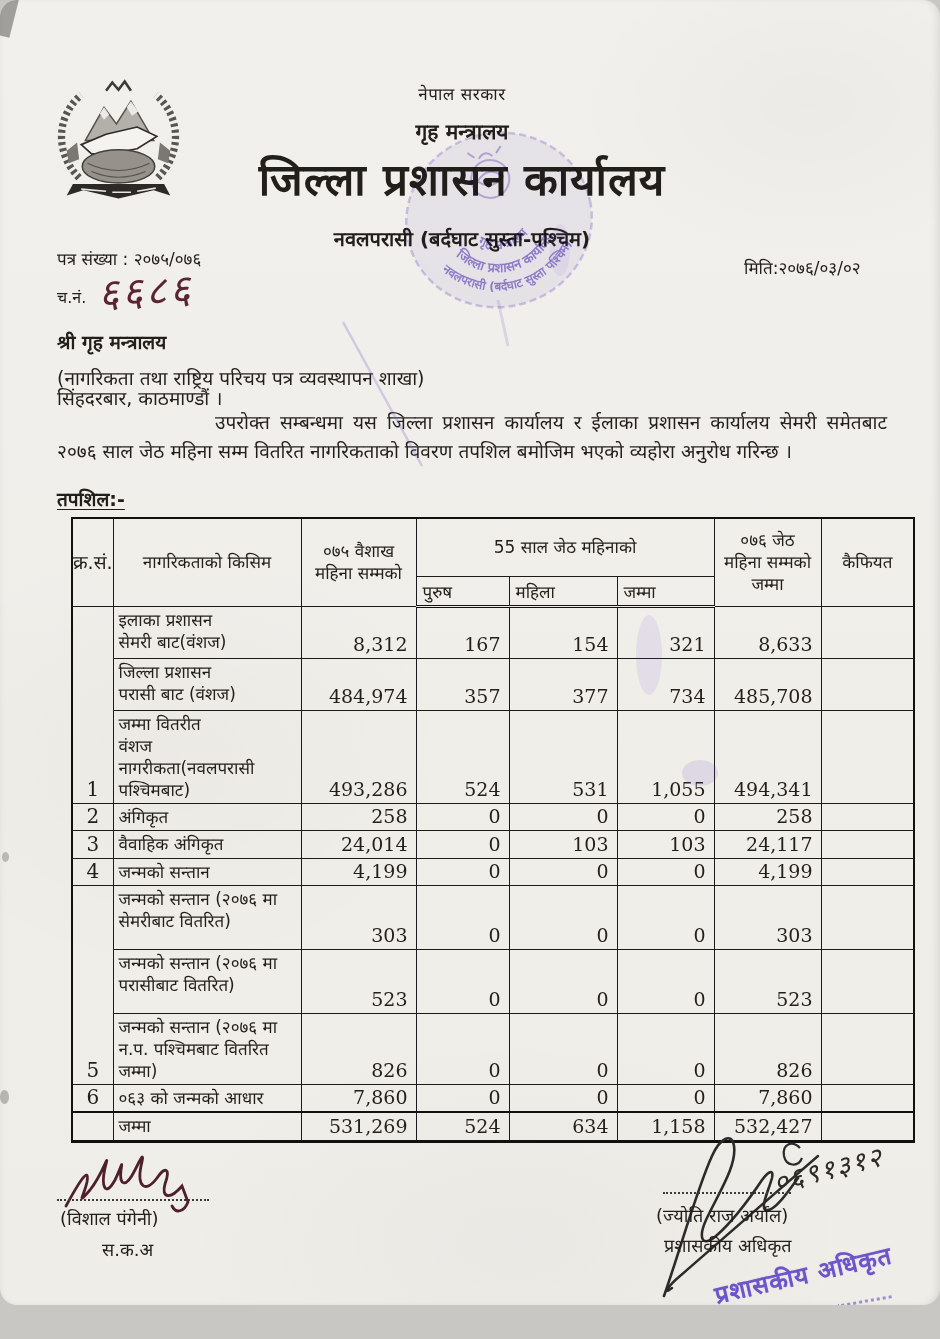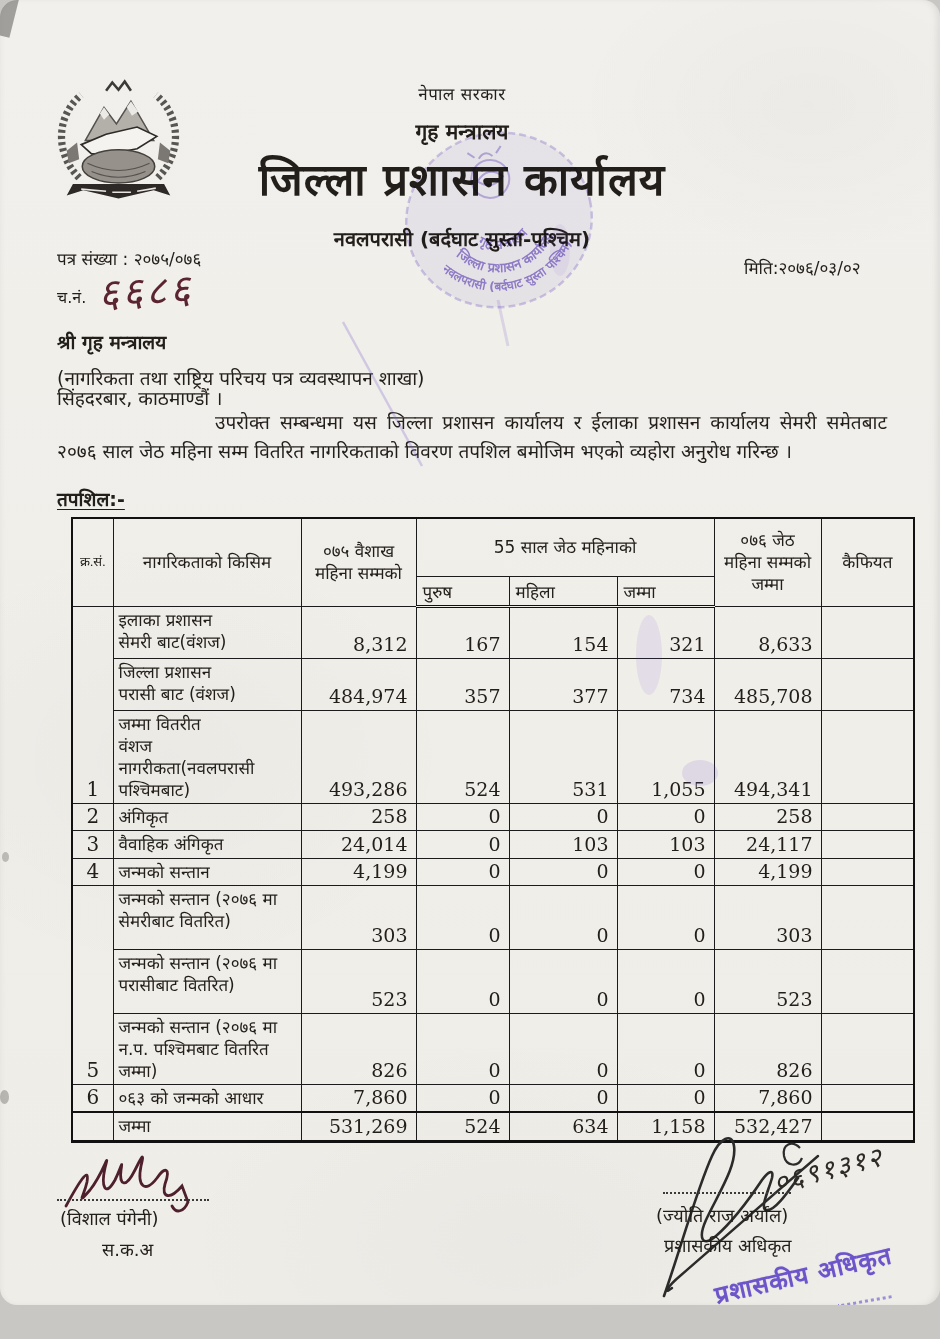--- a/index.html
+++ b/index.html
@@ -37,21 +37,21 @@
     text-indent:158px;text-align:justify;}
   .tapashil{left:57px;top:486px;font-size:19px;font-weight:600;
     text-decoration:underline;text-underline-offset:3px;}
 
   table.dtable{position:absolute;left:71px;top:517px;width:842px;border-collapse:collapse;
     table-layout:fixed;background:transparent;}
   .dtable th,.dtable td{border:1.5px solid #1b1b1b;padding:0;overflow:hidden;}
   .dtable{border:2.5px solid #111;}
   .dtable thead tr.hrow1 th{border-top:2.5px solid #111;}
   .dtable thead th{font-size:17px;font-weight:500;vertical-align:middle;white-space:pre-line;line-height:22px;}
-  .dtable thead .th-sn{font-size:13px;font-family:Liberation Serif, serif;}
+  .dtable thead .th-sn{font-size:19px;}
   .dtable thead .bottomline th{border-bottom:3px double #111;}
   .dtable thead .th-sub{text-align:left;padding:2px 0 2px 6px;font-weight:500;vertical-align:bottom;}
   .dtable td.lbl{font-size:17px;line-height:22px;white-space:pre-line;vertical-align:top;
     padding:2px 3px 2px 5px;font-weight:500;}
   .dtable td.num{font-family:"DejaVu Serif", serif;font-size:19px;text-align:right;
     vertical-align:bottom;padding:0 8px 3px 0;}
   .dtable td.sn{font-family:"DejaVu Serif", serif;font-size:20px;text-align:center;
     vertical-align:bottom;padding-bottom:2px;}
   .dtable td.rem{background:transparent;}
   .dtable tr.trow td{border-top:2px solid #111;border-bottom:3px solid #111;}

